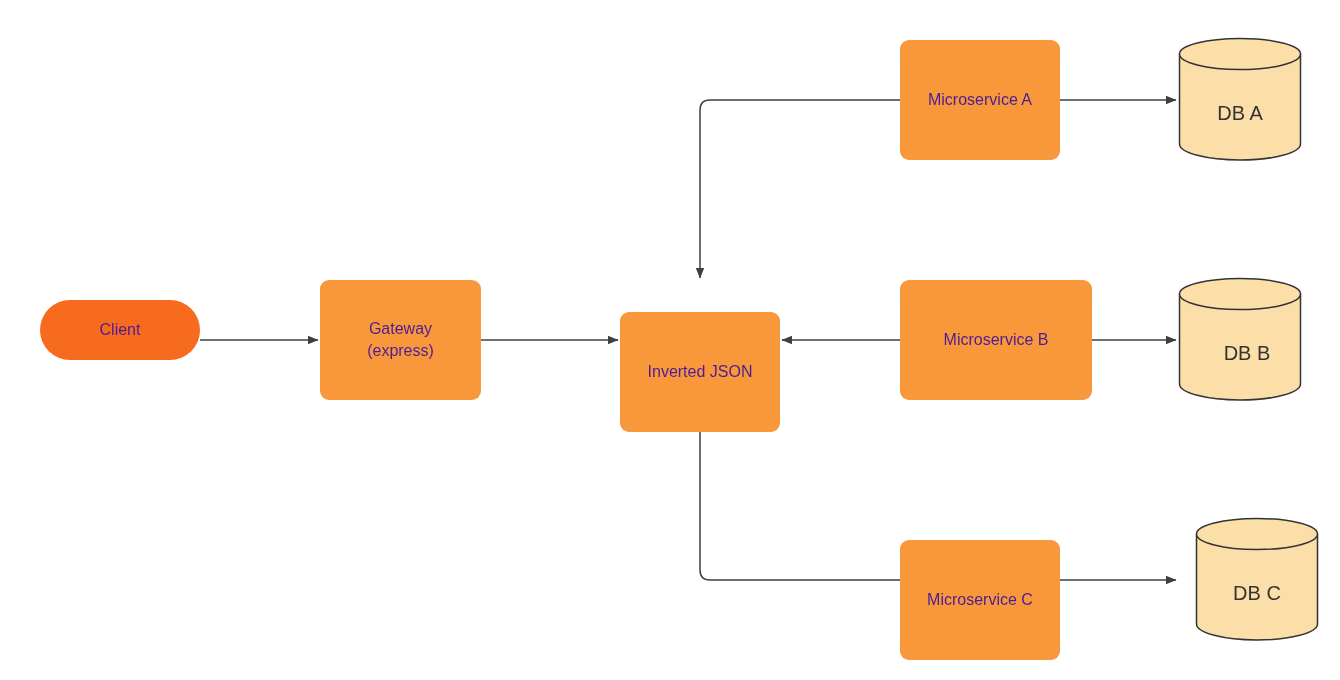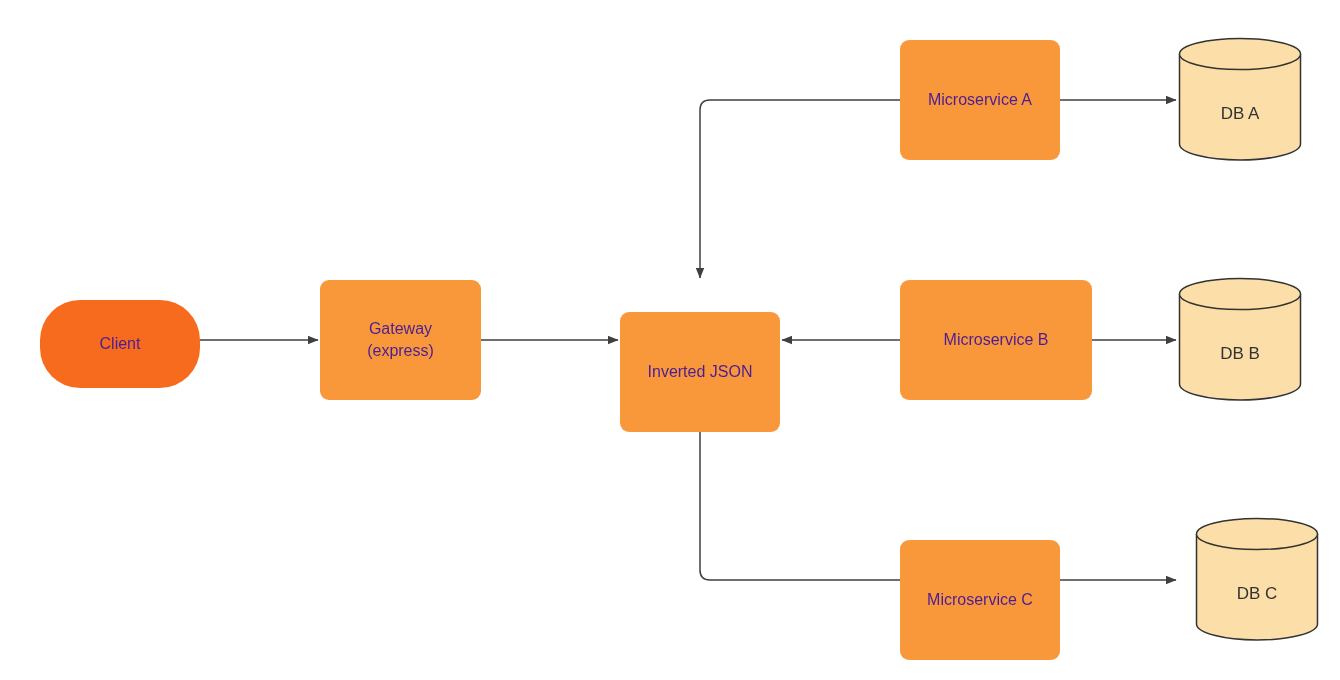--- a/index.html
+++ b/index.html
@@ -7,35 +7,35 @@
     position:relative;width:1340px;height:680px;background:#ffffff;overflow:hidden;
     font-family:"Liberation Sans", sans-serif;color:#333333;
   }
   .edges{position:absolute;left:0;top:0;width:1340px;height:680px;pointer-events:none;}
   .node{
     position:absolute;display:flex;flex-direction:column;align-items:center;justify-content:center;
     text-align:center;font-size:16px;line-height:1.35;color:#4c1d95;
   }
   .pill{background:#F76B1E;border-radius:40px;}
   .proc{background:#F8983B;border-radius:9px;}
-  .client{left:40px;top:300px;width:160px;height:88px;}
+  .client{left:40px;top:300px;width:160px;height:60px;}
   .gateway{left:320px;top:280px;width:161px;height:120px;}
   .inverted{left:620px;top:280px;width:160px;height:120px;margin-top:32px;}
   .msa{left:900px;top:40px;width:160px;height:120px;}
   .msb{left:900px;top:280px;width:192px;height:120px;}
   .msc{left:900px;top:540px;width:160px;height:120px;}
   .db{position:absolute;width:124px;height:125px;}
   .dba{left:1178px;top:37px;}
-  .dbb{left:1178px;top:277px;}
+  .dbb{left:1178px;top:277px;padding-left:14px;}
   .dbc{left:1178px;top:517px;margin-left:17px;}
   .db svg{position:absolute;left:0;top:0;}
   .db .db-label{
     position:absolute;left:0;top:14px;width:100%;height:100%;
     display:flex;align-items:center;justify-content:center;
-    font-size:17px;color:#333333;
+    font-size:20px;color:#333333;
   }
 </style>
 </head>
 <body>
 
 <div class="canvas">
 
   <svg class="edges" viewBox="0 0 1340 680" xmlns="http://www.w3.org/2000/svg">
     <defs>
       <marker id="arrow" viewBox="0 0 10 8" markerWidth="11" markerHeight="9" refX="9.5" refY="4" orient="auto" markerUnits="userSpaceOnUse">

